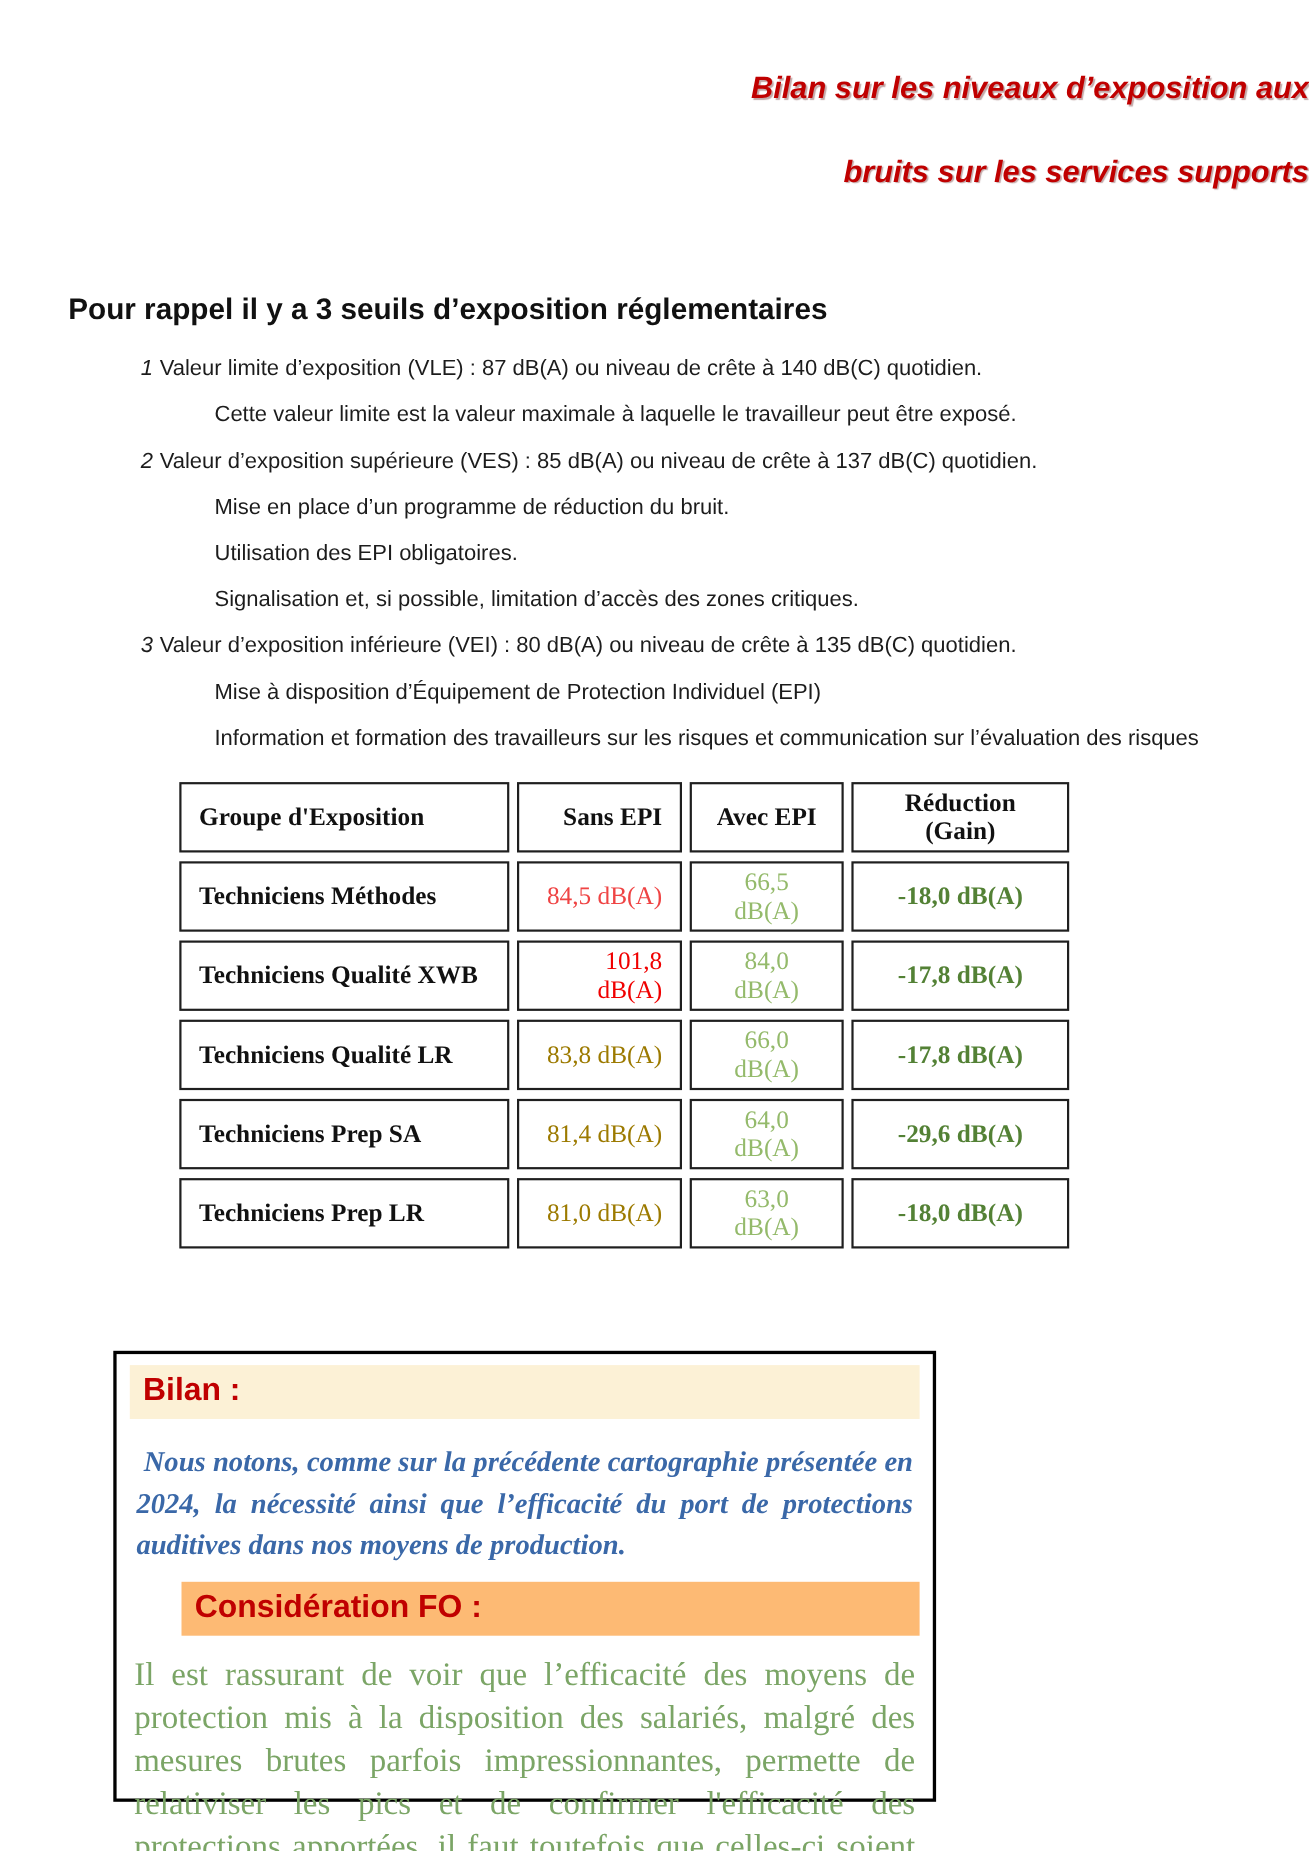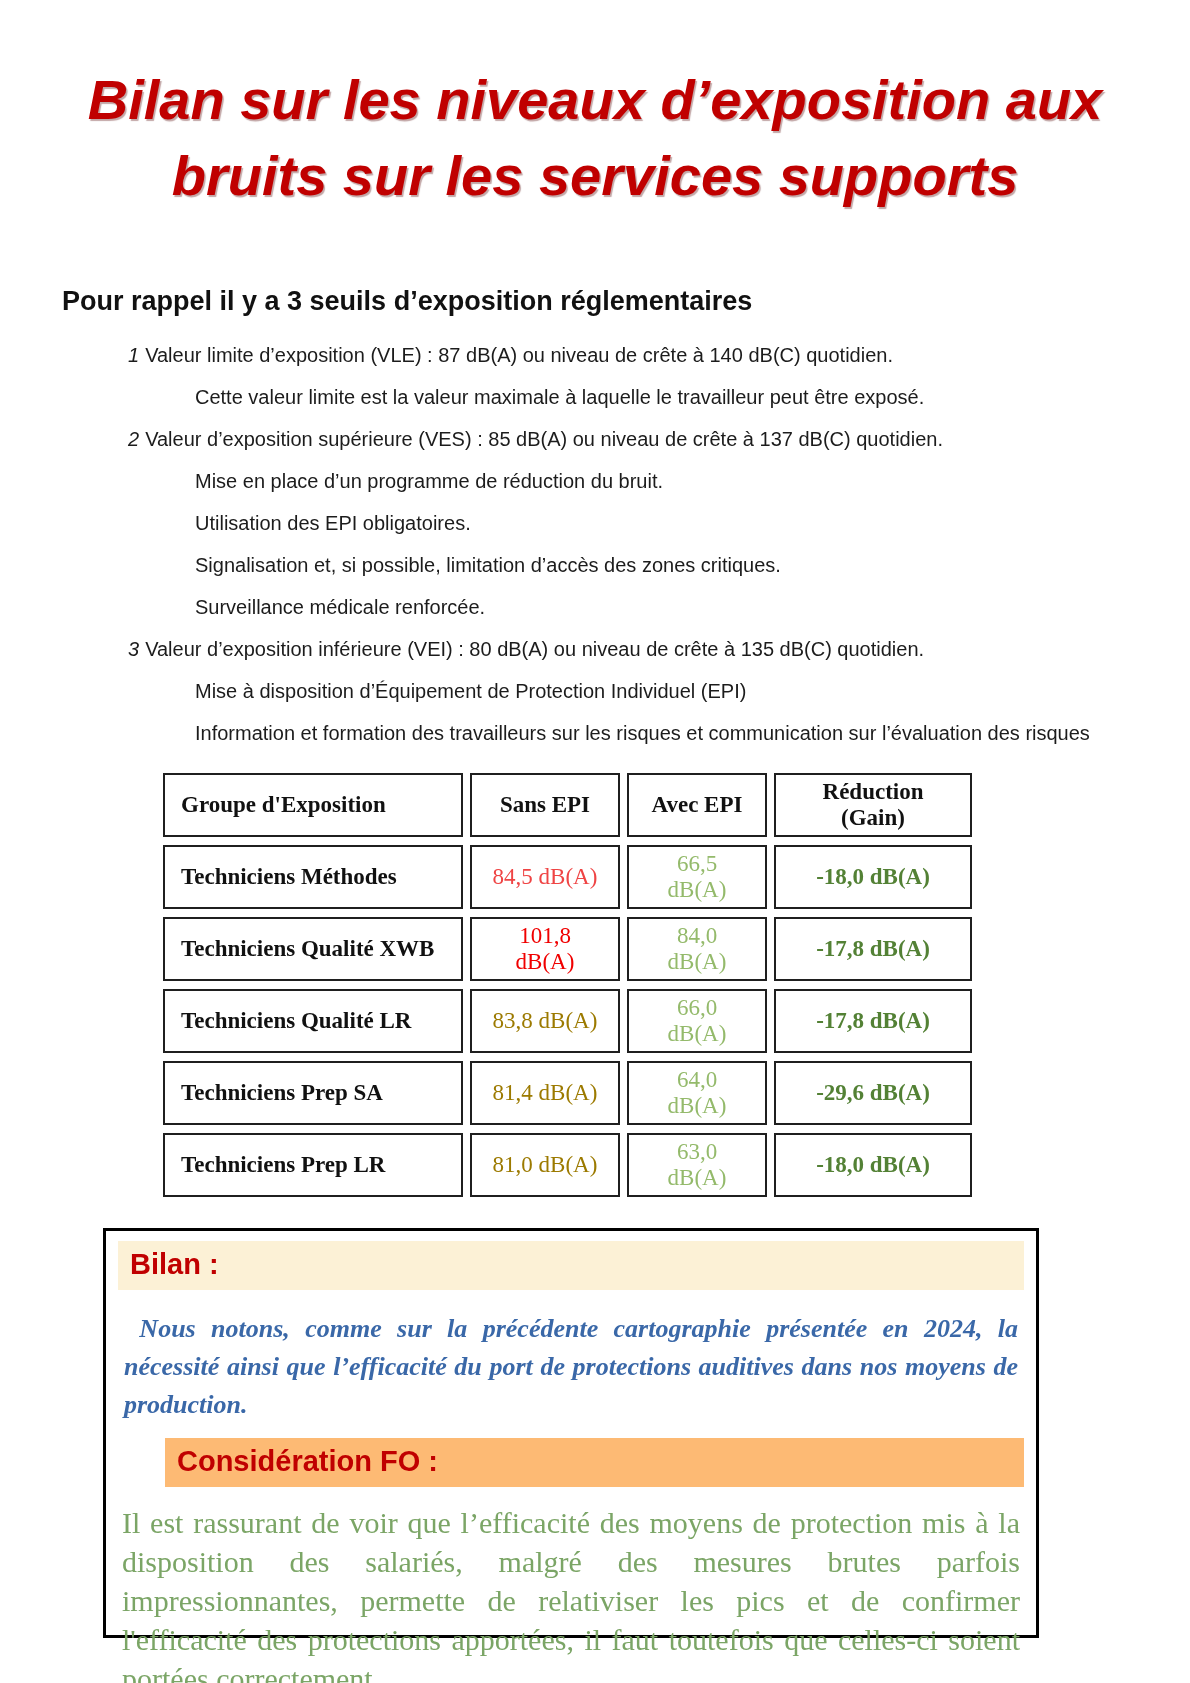--- a/index.html
+++ b/index.html
@@ -9,25 +9,25 @@
     width: 1190px;
     height: 1683px;
     margin: 0 auto;
     background: #ffffff;
     font-family: "Liberation Sans", sans-serif;
     color: #262626;
     overflow: hidden;
   }
   
   .doc-title {
-    padding-top: 62px;
-    text-align: center;
+    padding-top: 42px;
+    text-align: right;
     font-weight: bold;
     font-style: italic;
-    font-size: 56px;
+    font-size: 28px;
     line-height: 76px;
     letter-spacing: 0px;
     text-shadow: 1.5px 1.5px 1px rgba(80,0,0,0.35);
   }
   
   .section-heading {
     margin: 72px 0 0 62px;
     font-weight: bold;
     font-size: 27px;
     color: #111111;
@@ -47,32 +47,32 @@
   }
   table.exposure td, table.exposure th {
     border: 2px solid #1f1f1f;
     background: #ffffff;
     height: 54px;
     vertical-align: middle;
     font-size: 23px;
     padding: 4px 16px;
   }
   th.col-group, td.cell-group { width: 300px; text-align: left; padding-left: 16px; }
-  th.col-sans,  td.cell-sans  { width: 150px; text-align: center; }
+  th.col-sans,  td.cell-sans  { width: 150px; text-align: right; }
   th.col-avec,  td.cell-avec  { width: 140px; text-align: center; }
   th.col-gain,  td.cell-gain  { width: 198px; text-align: center; }
   table.exposure th { font-weight: bold; color: #111111; }
   td.cell-group { font-weight: bold; color: #111111; }
   td.cell-gain  { font-weight: bold; }
   
   .summary-box {
     position: absolute;
     left: 103px;
     top: 1228px;
-    width: 936px;
+    width: 748px;
     height: 410px;
     border: 3px solid #000000;
     background: #ffffff;
     padding: 10px 12px;
   }
   .strip {
     padding: 7px 12px 9px 12px;
     font-weight: bold;
     font-size: 29px;
   }
@@ -105,21 +105,20 @@
 
   <div class="section-heading">Pour rappel il y a 3 seuils d’exposition réglementaires</div>
 
   <div class="reg-list">
     <div class="reg-item level1"><span class="reg-num">1</span><span>Valeur limite d’exposition (VLE) : 87 dB(A) ou niveau de crête à 140 dB(C) quotidien.</span></div>
     <div class="reg-item level2"><span>Cette valeur limite est la valeur maximale à laquelle le travailleur peut être exposé.</span></div>
     <div class="reg-item level1"><span class="reg-num">2</span><span>Valeur d’exposition supérieure (VES) : 85 dB(A) ou niveau de crête à 137 dB(C) quotidien.</span></div>
     <div class="reg-item level2"><span>Mise en place d’un programme de réduction du bruit.</span></div>
     <div class="reg-item level2"><span>Utilisation des EPI obligatoires.</span></div>
     <div class="reg-item level2"><span>Signalisation et, si possible, limitation d’accès des zones critiques.</span></div>
-    <div class="reg-item level2"><span>Surveillance médicale renforcée.</span></div>
     <div class="reg-item level1"><span class="reg-num">3</span><span>Valeur d’exposition inférieure (VEI) : 80 dB(A) ou niveau de crête à 135 dB(C) quotidien.</span></div>
     <div class="reg-item level2"><span>Mise à disposition d’Équipement de Protection Individuel (EPI)</span></div>
     <div class="reg-item level2"><span>Information et formation des travailleurs sur les risques et communication sur l’évaluation des risques</span></div>
   </div>
 
   <div class="exposure-table-wrap">
     <table class="exposure">
       <tbody>
           <tr>
         <th class="col-group">Groupe d'Exposition</th>

